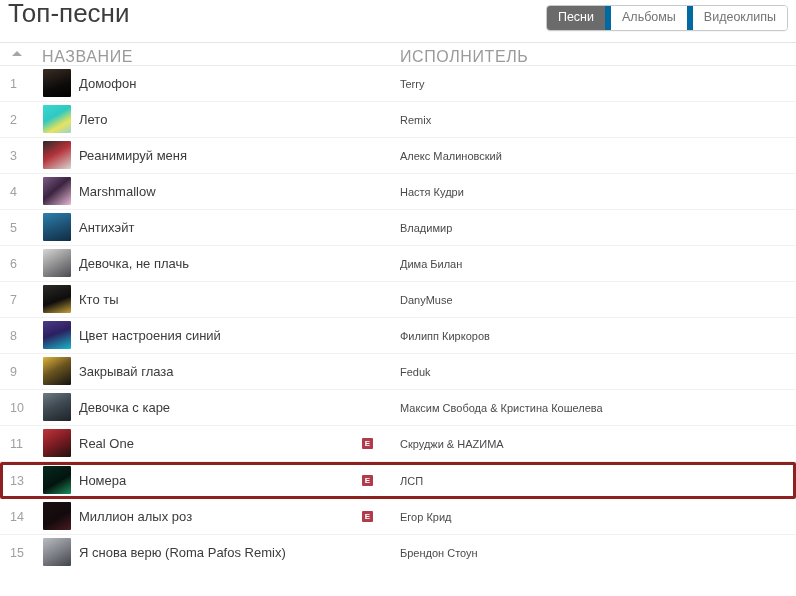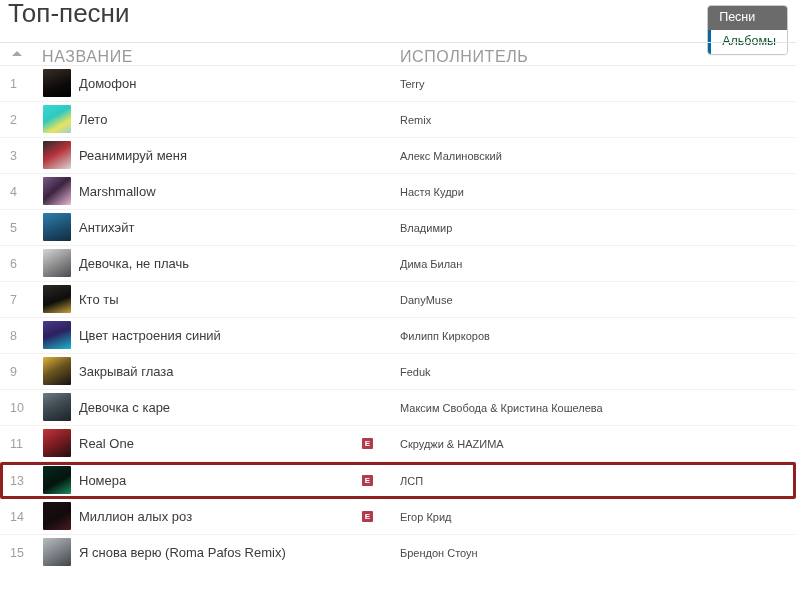--- a/index.html
+++ b/index.html
@@ -35,28 +35,27 @@
   .tabs {
     position: absolute;
     right: 8px;
     top: 5px;
     display: flex;
     border: 1px solid #c9c9c9;
     border-radius: 4px;
     overflow: hidden;
     background: #ffffff;
     box-shadow: 0 1px 1px rgba(0,0,0,0.04);
-    flex-direction: column;
   }
   .tab {
     font-size: 12.5px;
-    color: #14532d;
+    color: #737373;
     padding: 4px 11px 5px 11px;
     background: #ffffff;
-    border-left: 3px solid #0369a1;
+    border-left: 6px solid #0369a1;
     line-height: 15px;
     white-space: nowrap;
     cursor: pointer;
   }
   .tab:first-child { border-left: none; }
   .tab.active {
     background: #6b6b6b;
     color: #ffffff;
     border-left-color: #6b6b6b;
   }
@@ -168,20 +167,21 @@
   .track-row.highlighted .artist { left: 397px; }
 </style>
 </head>
 <body>
 
 <div class="page-header">
   <div class="page-title">Топ-песни</div>
   <div class="tabs" id="tabs">
       <div class="tab active">Песни</div>
       <div class="tab">Альбомы</div>
+      <div class="tab">Видеоклипы</div>
     </div>
 </div>
 
 <div class="col-head">
   <div class="sort-arrow"></div>
   <div class="col-label col-title">НАЗВАНИЕ</div>
   <div class="col-label col-artist">ИСПОЛНИТЕЛЬ</div>
 </div>
 
 <div class="track-list" id="track-list">

